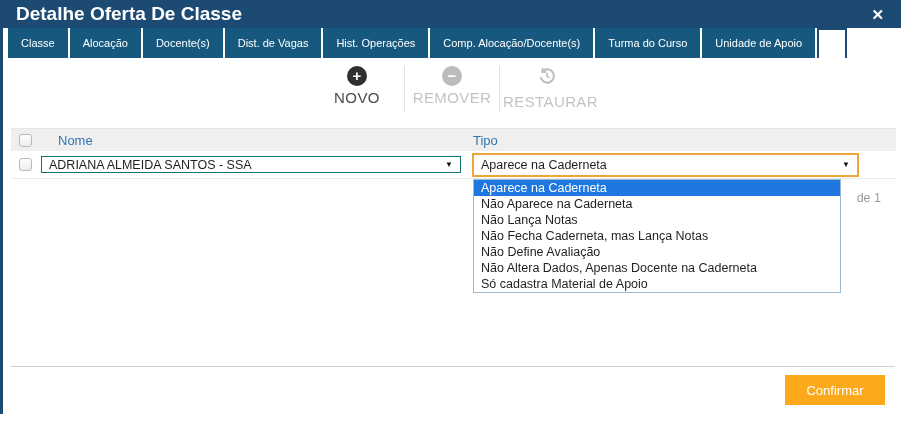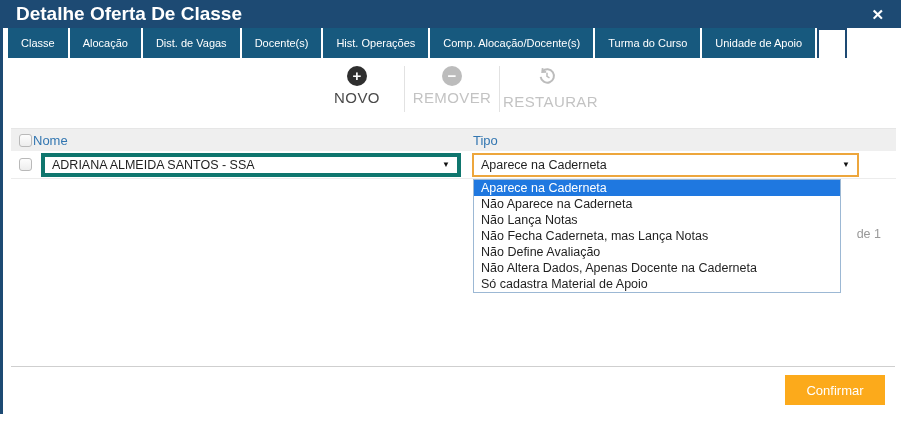--- a/index.html
+++ b/index.html
@@ -24,34 +24,34 @@
   .tool.disabled .circle { background:#bcbcbc; }
   .tool .lbl { font-size:15px; letter-spacing:.4px; color:#4a4a4a; margin-top:3px; }
   .tool.disabled .lbl { color:#c3c3c3; }
   .tb-divider { width:1px; background:#e2e2e2; margin:2px 3px 6px 3px; }
 
   
   .grid { position:absolute; left:8px; top:128px; width:885px; }
   .grid-header { height:23px; background:#efefef; display:flex; align-items:center; position:relative; border-top:1px solid #e6e6e6; }
   .col-label { color:#3276b1; font-size:13px; }
   .col-tipo-label { position:absolute; left:462px; }
-  .col-nome-label { margin-left:1px; }
+  .col-nome-label { margin-left:26px; }
   .grid-row { height:28px; display:flex; align-items:center; position:relative; border-bottom:1px solid #ececec; background:#fff; }
   .checkbox { width:13px; height:13px; border:1px solid #b9b9b9; border-radius:3px; background:linear-gradient(#fdfdfd,#ededed); margin-left:8px; flex:none; cursor:pointer; }
-  .selectbox { height:24px; border:4px solid #0f766e; background:#fff; display:flex; align-items:center; justify-content:space-between; padding:0 7px; font-size:12.5px; color:#1f1f1f; cursor:pointer; }
+  .selectbox { height:17px; border:1px solid #0f766e; background:#fff; display:flex; align-items:center; justify-content:space-between; padding:0 7px; font-size:12.5px; color:#1f1f1f; cursor:pointer; }
   .nome-select { width:420px; margin-left:9px; }
   .tipo-select { position:absolute; left:461px; width:387px; border:2px solid #eda63c; height:24px; }
   .caret { font-size:8px; color:#111; margin-left:8px; }
 
   
   .dropdown { position:absolute; left:462px; top:51px; width:368px; background:#fff; border:1px solid #9cb8d4; z-index:10; }
   .dd-option { height:16px; line-height:16px; padding:0 7px; font-size:12.5px; color:#1f1f1f; white-space:nowrap; overflow:hidden; cursor:pointer; }
   .dd-option.selected { background:#1f78e0; color:#fff; }
 
-  .pagination { position:absolute; right:20px; top:191px; font-size:12.5px; color:#999;margin-top:36px; }
+  .pagination { position:absolute; right:20px; top:191px; font-size:12.5px; color:#999; }
 
   
   .footer-line { position:absolute; left:8px; right:6px; top:366px; border-top:1px solid #cfcfcf; }
   .confirm-btn { position:absolute; right:16px; top:375px; width:100px; height:30px; background:#fcaa1b; color:#fff; font-size:13px; font-family:"Liberation Sans", sans-serif; border:none; cursor:pointer; }
 </style>
 </head>
 <body>
 
 <div class="modal">
 
@@ -61,24 +61,24 @@
   </div>
 
   <div class="tabbar">
     <div class="tab">
         <span>Classe</span>
       </div>
     <div class="tab">
         <span>Alocação</span>
       </div>
     <div class="tab">
-        <span>Dist. de Vagas</span>
+        <span>Docente(s)</span>
       </div>
     <div class="tab">
-        <span>Docente(s)</span>
+        <span>Dist. de Vagas</span>
       </div>
     <div class="tab">
         <span>Hist. Operações</span>
       </div>
     <div class="tab">
         <span>Comp. Alocação/Docente(s)</span>
       </div>
     <div class="tab">
         <span>Turma do Curso</span>
       </div>

